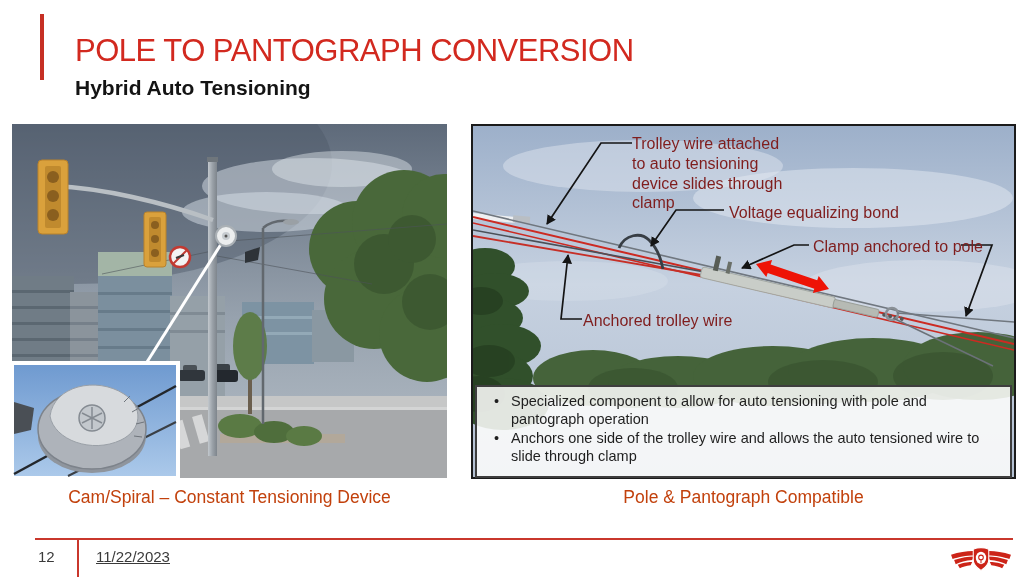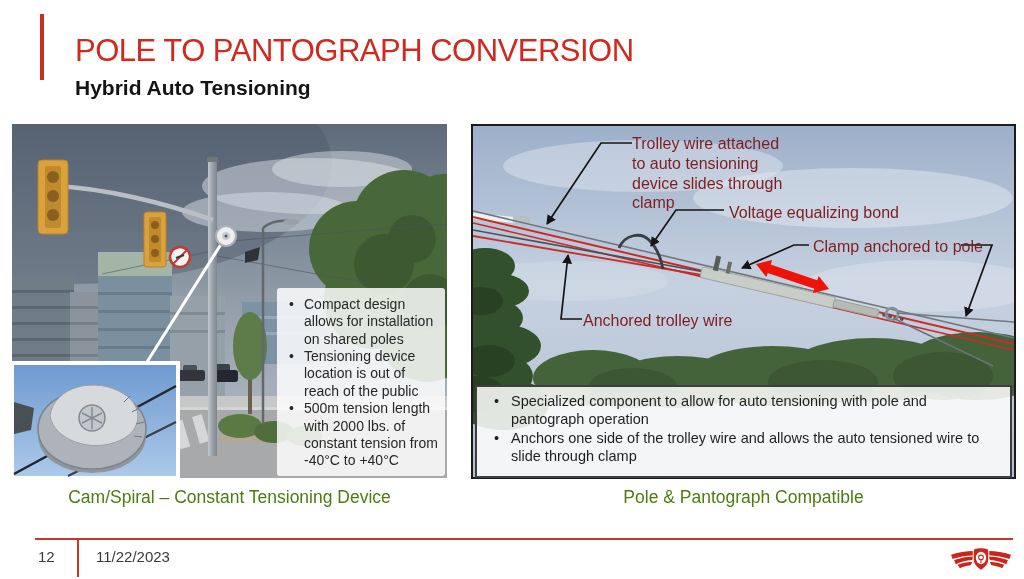--- a/index.html
+++ b/index.html
@@ -34,28 +34,28 @@
   .box-right{
     left:2px;top:259px;width:537px;height:93px;border:2px solid #3e3e3e;box-sizing:border-box;
     background:rgba(253,253,251,0.87);padding:5px 10px;font-size:14.5px;line-height:1.26;color:#1f1f1f;
   }
   .box-right li{padding-left:24px;}
   .box-right li::before{left:7px;}
   
   .ann{position:absolute;color:#7f1d1d;font-size:16px;line-height:1.24;white-space:nowrap;}
   .ann-wrap{white-space:normal;}
   
-  .caption{position:absolute;text-align:center;font-size:17.5px;color:#4d7c0f;line-height:1.25;}
+  .caption{position:absolute;text-align:center;font-size:17.5px;color:#c2410c;line-height:1.25;}
   .caption-left{left:12px;width:435px;top:487px;}
   .caption-right{left:471px;width:545px;top:487px;}
   
   .footer-rule{position:absolute;left:35px;top:538px;width:978px;height:2px;background:#C9372C;}
   .footer-divider{position:absolute;left:77px;top:538px;width:2px;height:39px;background:#C9372C;}
   .page-number{position:absolute;left:38px;top:548px;width:33px;text-align:left;font-size:15px;color:#3a3a3a;}
-  .footer-date{position:absolute;left:96px;top:548px;font-size:15px;color:#3a3a3a;}
+  .footer-date{position:absolute;left:96px;top:548px;font-size:15px;color:#3a3a3a;text-decoration:underline;}
   .logo{position:absolute;left:950px;top:544px;width:62px;height:30px;}
 </style>
 </head>
 <body>
 
 <div class="accent-bar"></div>
 <h1 class="slide-title" style="margin:0">POLE TO PANTOGRAPH CONVERSION</h1>
 <h2 class="slide-subtitle" style="margin:0">Hybrid Auto Tensioning</h2>
 
 <div class="fig fig-left">
@@ -203,27 +203,20 @@
       </g>
       <circle cx="80" cy="294" r="13" fill="#c3c8cd" stroke="#858b92" stroke-width="1.5"></circle>
       <g stroke="#858b92" stroke-width="1.5">
         <line x1="80" y1="283" x2="80" y2="305"></line>
           <line x1="70" y1="289" x2="90" y2="299"></line>
           <line x1="90" y1="289" x2="70" y2="299"></line>
       </g>
     </g>
   </svg>
 
-  <div class="bullet-box box-left">
-    <ul>
-      <li>Compact design allows for installation on shared poles</li>
-      <li>Tensioning device location is out of reach of the public</li>
-      <li>500m tension length with 2000 lbs. of constant tension from -40°C to +40°C</li>
-    </ul>
-  </div>
 </div>
 
 <div class="fig fig-right">
   <svg class="scene" viewBox="0 0 541 351" aria-hidden="true">
     <defs>
       <linearGradient id="skyR" x1="0" y1="0" x2="0" y2="1">
         <stop offset="0" stop-color="#9db0ca"></stop>
           <stop offset="0.45" stop-color="#c6d1e0"></stop>
           <stop offset="1" stop-color="#b3c0d2"></stop>
       </linearGradient>

